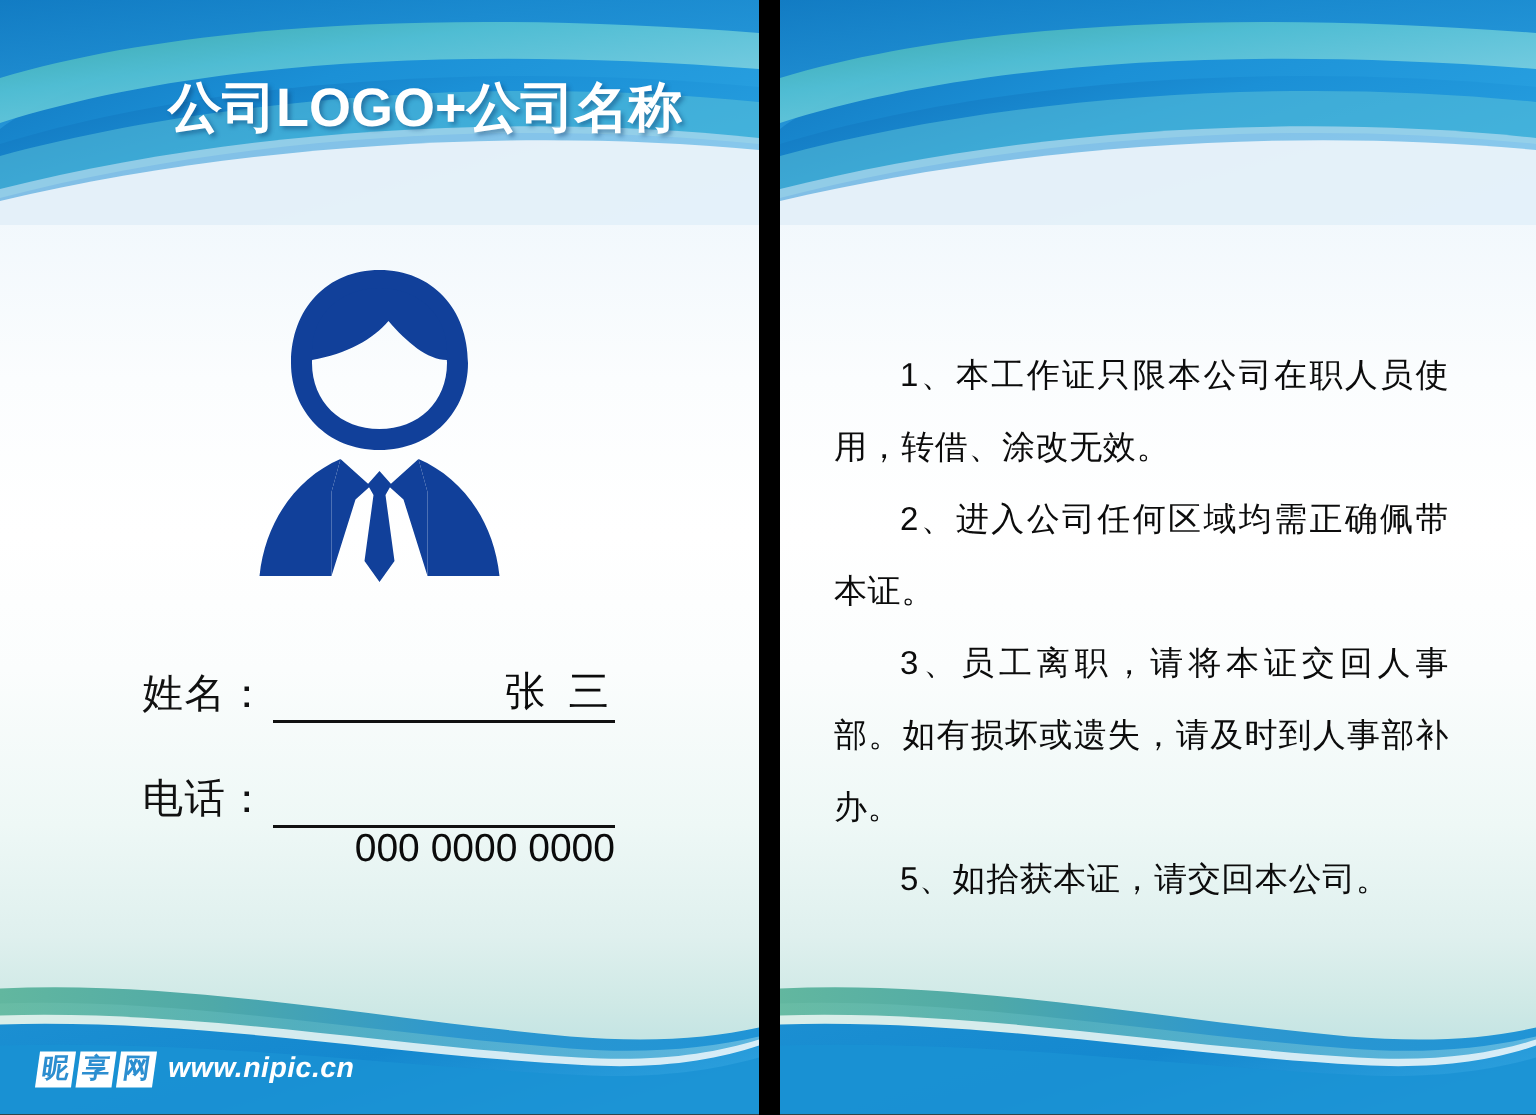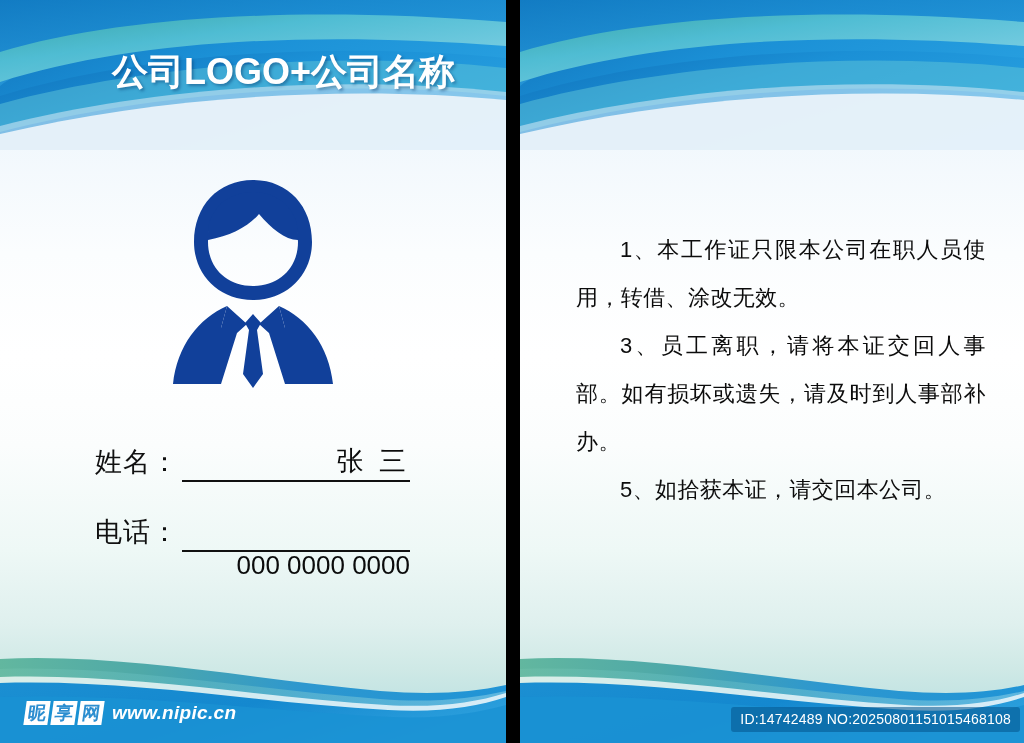--- a/index.html
+++ b/index.html
@@ -176,21 +176,21 @@
     font-size: 47px;
     font-weight: bold;
     color: #000000;
     letter-spacing: 2px;
     z-index: 6;
   }
 
   .notice-body {
     position: absolute;
     top: 226px;
-    left: 56px;
+    left: 36px;
     width: 410px;
     z-index: 6;
   }
   .notice-item {
     font-size: 22px;
     line-height: 48px;
     color: #0c0c0c;
     text-align: justify;
     text-indent: 44px;
     letter-spacing: 0.4px;
@@ -337,31 +337,31 @@
         <path d="M0,96 C130,56 319,40 504,58 L504,150 L0,150 Z" fill="url(#lgHdrA)"></path>
         <path d="M0,104 C140,66 329,50 504,68 L504,96 C329,78 146,94 0,132 Z" fill="#5fc6d8" opacity="0.5"></path>
         <path d="M0,126 C150,88 335,74 504,92 L504,150 L0,150 Z" fill="#d7e9f6" opacity="0.55"></path>
         <path d="M0,134 C152,98 337,84 504,100 L504,150 L0,150 Z" fill="#eef5fb" opacity="0.9"></path>
       </svg>
     </div>
 
 
     <div class="notice-body">
       <p class="notice-item">1、本工作证只限本公司在职人员使用，转借、涂改无效。</p>
+      <p class="notice-item">2、进入公司任何区域均需正确佩带本证。</p>
       <p class="notice-item">3、员工离职，请将本证交回人事部。如有损坏或遗失，请及时到人事部补办。</p>
       <p class="notice-item">5、如拾获本证，请交回本公司。</p>
     </div>
 
     <div class="footer-wave">
       <svg viewBox="0 0 504 130" preserveAspectRatio="none" xmlns="http://www.w3.org/2000/svg">
         <path d="M0,46 C120,40 249,66 379,78 C429,82 469,80 504,72 L504,130 L0,130 Z" fill="url(#lgFtB)"></path>
         <path d="M0,56 C120,52 249,76 379,86 C429,90 469,86 504,78 L504,130 L0,130 Z" fill="url(#lgFtC)" opacity="0.55"></path>
         <path d="M0,64 C130,60 255,84 385,92 C435,95 473,90 504,80 L504,130 L0,130 Z" fill="#ffffff" opacity="0.75"></path>
         <path d="M0,70 C132,66 257,90 387,97 C437,100 475,94 504,84 L504,130 L0,130 Z" fill="url(#lgFtA)"></path>
         <path d="M0,84 C140,80 261,98 391,104 C439,106 477,100 504,92 L504,130 L0,130 Z" fill="#1a92d4" opacity="0.85"></path>
       </svg>
     </div>
 
-    <div class="id-badge">ID:14742489 NO:20250801151015468108</div>
 
   </div>
 
 </div>
 
 </body></html>

